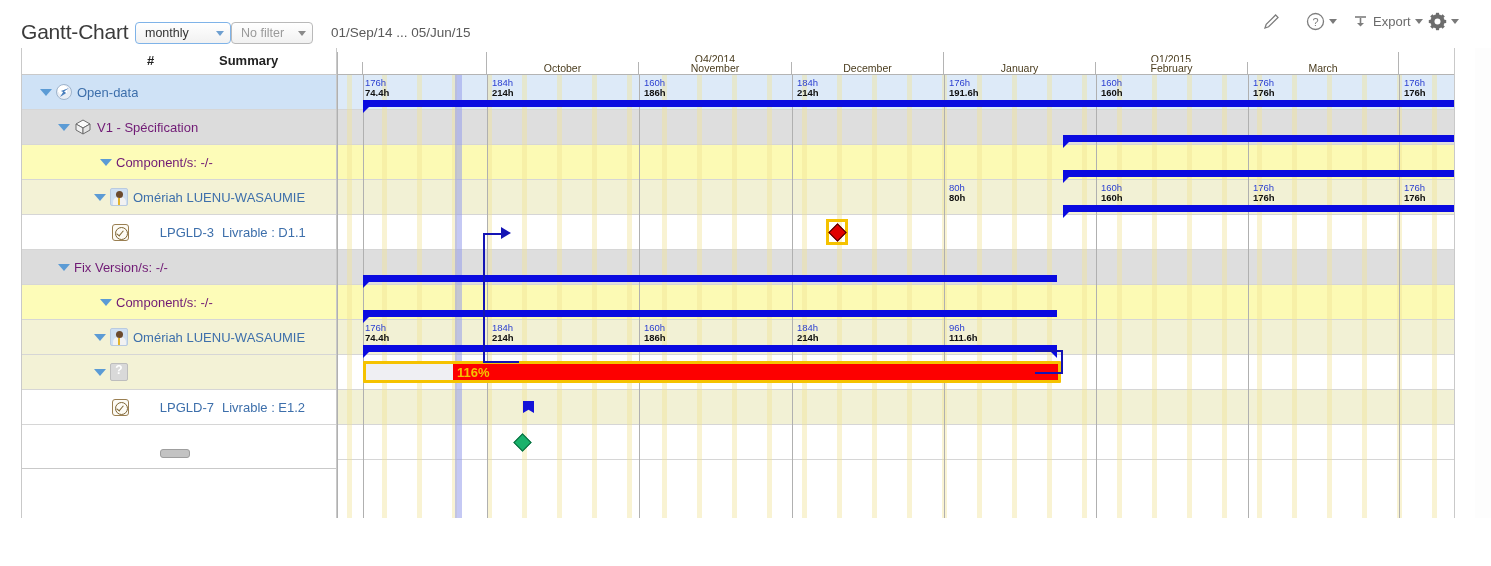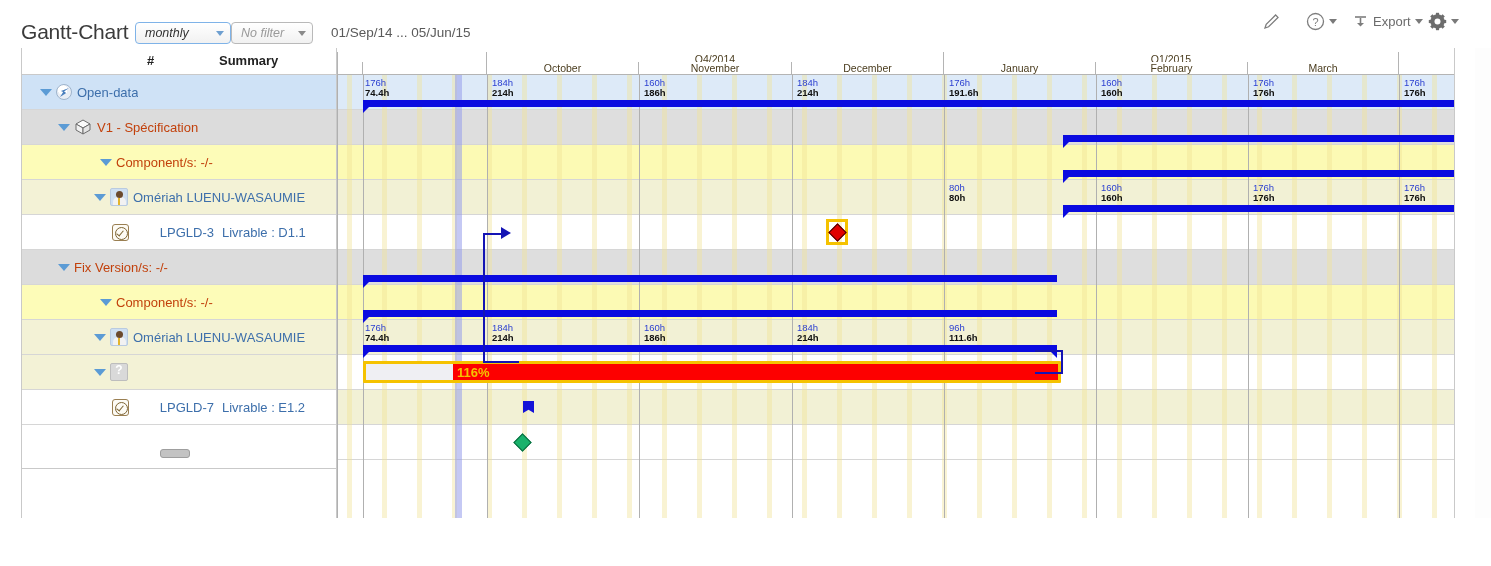--- a/index.html
+++ b/index.html
@@ -21,21 +21,21 @@
   }
   .ddbtn {
     position:absolute; top:22px; height:22px;
     border:1px solid #b9b9b9; border-radius:4px;
     background:linear-gradient(#ffffff,#f1f1f1);
     font-size:12.5px; color:#4a4a4a;
     display:flex; align-items:center; padding:0 6px 0 9px; cursor:pointer;
   }
   .ddbtn.period { left:135px; width:96px; border-color:#7fb3e8; color:#333; }
   .ddbtn.filter { left:231px; width:82px; color:#9a9a9a; }
-  .ddbtn .lbl { flex:1; white-space:nowrap;font-style:italic; }
+  .ddbtn .lbl { flex:1; white-space:nowrap; }
   .caret {
     width:0;height:0;margin-left:6px;
     border-left:4px solid transparent;border-right:4px solid transparent;
     border-top:5px solid #8a8a8a;
   }
   .ddbtn.period .caret { border-top-color:#6e9fd0; }
   .daterange {
     position:absolute; left:331px; top:25px;
     font-size:13.5px; color:#5a5a5a; white-space:nowrap;
   }
@@ -82,21 +82,21 @@
 
   .twisty {
     width:0;height:0;flex:0 0 auto;
     border-left:6px solid transparent;border-right:6px solid transparent;
     border-top:7px solid #5b9bd5; cursor:pointer;
   }
   .rowlabel {
     font-size:13px; color:#3d6fab; white-space:nowrap; overflow:hidden;
     text-overflow:ellipsis; cursor:pointer;
   }
-  .rowlabel.dark { color:#c2410c; }
+  .rowlabel.dark { color:#701a75; }
   .cellnum {
     position:absolute; left:120px; width:72px; text-align:right;
     font-size:13px; color:#3d6fab; cursor:pointer;
   }
   .cellsum {
     position:absolute; left:200px; width:116px;
     font-size:13px; color:#3d6fab; white-space:nowrap; overflow:hidden;
     cursor:pointer;
   }
   .warnicon { position:absolute; left:12px; top:9px; }

